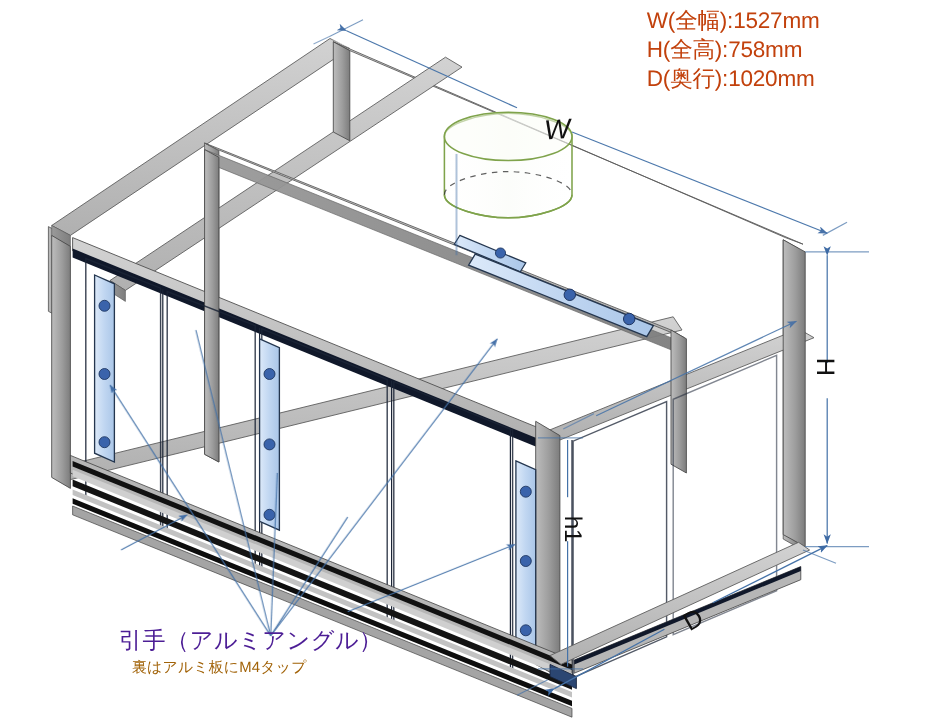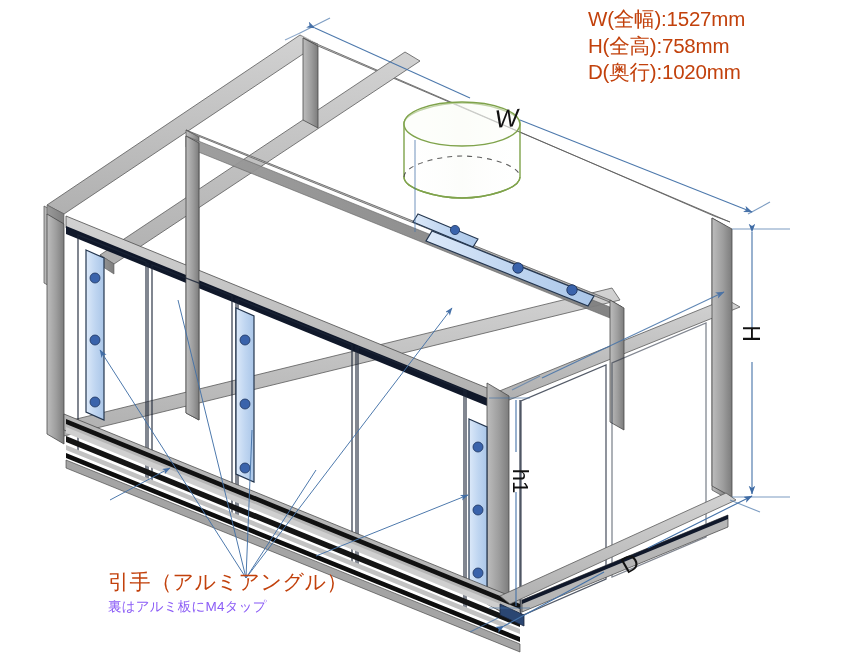--- a/index.html
+++ b/index.html
@@ -43,30 +43,31 @@
     letter-spacing: -0.2px;
   }
   .callout-block {
     position: absolute;
     left: 108px;
     top: 568px;
     width: 330px;
   }
   .callout-main {
     font-size: 21px;
-    color: #c2410c;
+    color: #4c1d95;
     letter-spacing: 0.5px;
     white-space: nowrap;
   }
   .callout-sub {
     font-size: 13.5px;
-    color: #8b5cf6;
+    color: #a16207;
     margin-top: 2px;
     letter-spacing: 0.2px;
     white-space: nowrap;
+    margin-left: 12px;
   }
   .dim-label {
     position: absolute;
     color: #111111;
     font-size: 23px;
     white-space: nowrap;
   }
   .dim-W  { left: 495px; top: 104px; font-style: italic; font-size: 25px; transform: rotate(-4deg); }
   .dim-H  { left: 742px; top: 320px; transform: rotate(90deg); transform-origin: center center; }
   .dim-h1 { left: 508px; top: 468px; transform: rotate(90deg); transform-origin: center center; font-size: 22px; }

